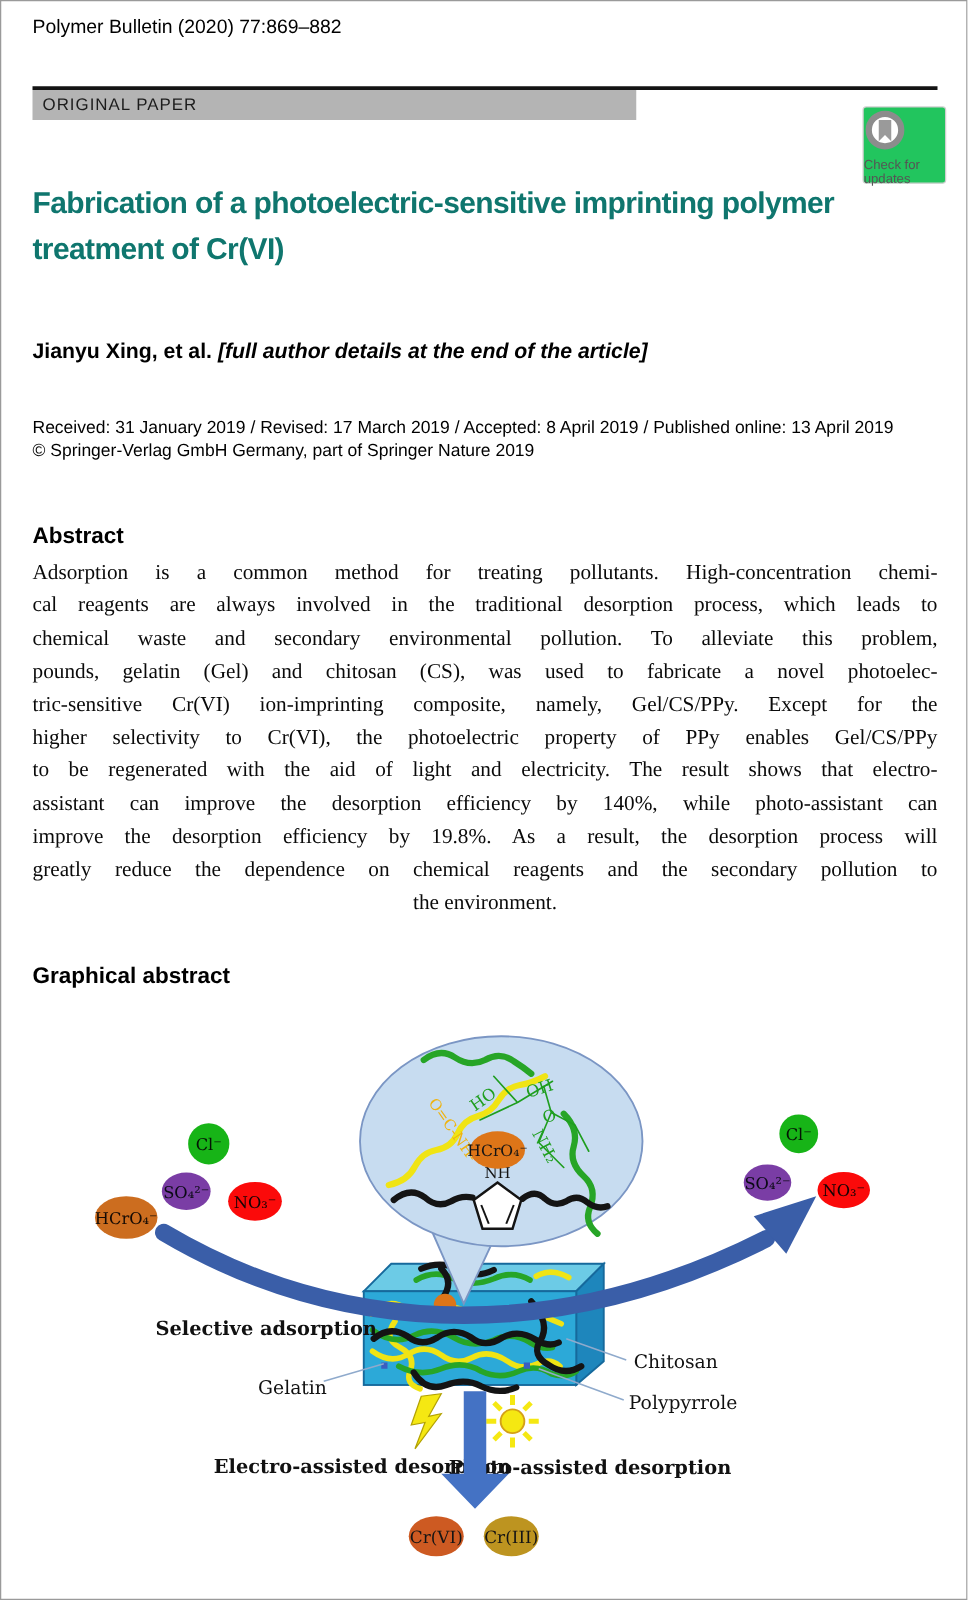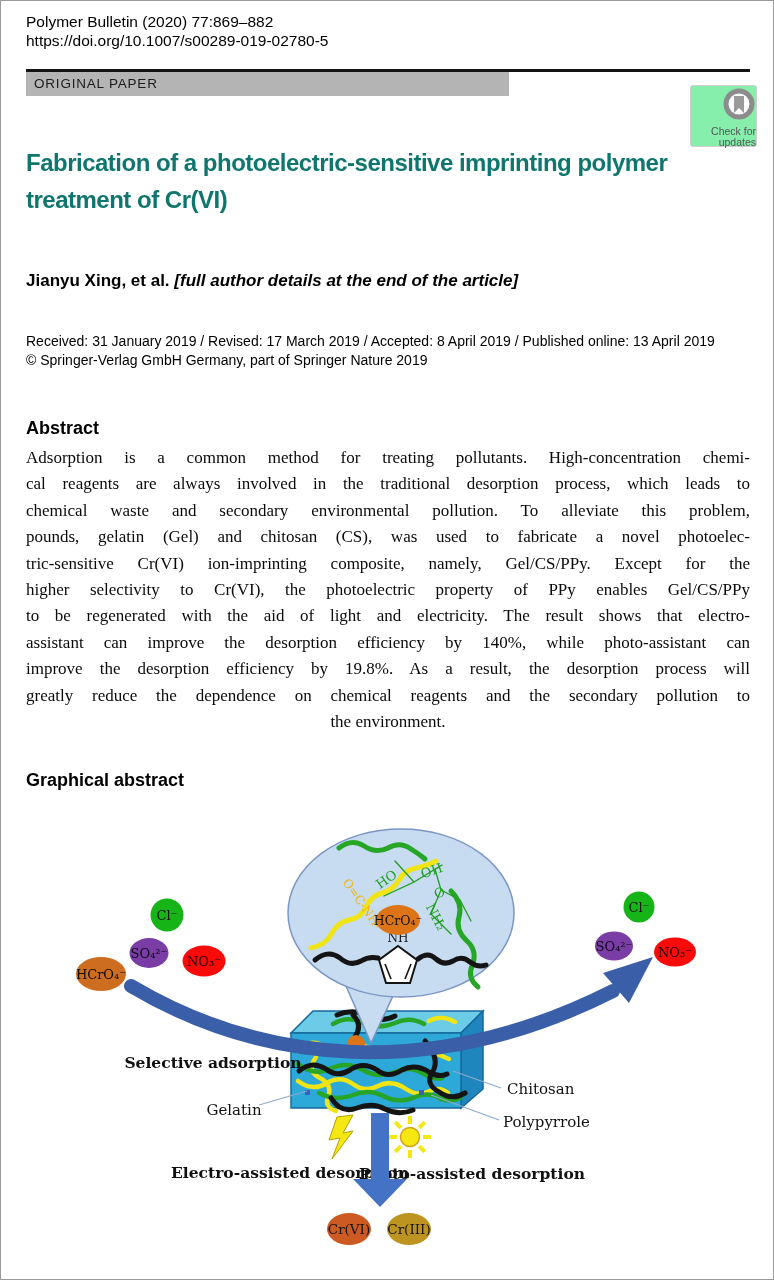--- a/index.html
+++ b/index.html
@@ -8,22 +8,22 @@
     border:1px solid #9a9a9a;box-sizing:border-box;overflow:hidden;
     font-family:"Liberation Sans",sans-serif;color:#000;
   }
   .abs-pos{position:absolute;}
   .journal-ref{left:25px;top:12px;font-size:15.5px;}
   .doi-line{left:25px;top:31px;font-size:15.5px;}
   .top-rule{left:25px;top:68px;width:724px;height:3px;background:#141414;}
   .banner{left:25px;top:71px;width:483px;height:24px;background:#b4b4b4;}
   .banner span{display:block;font-size:13.5px;font-weight:normal;letter-spacing:.8px;
     line-height:24px;padding-left:8px;color:#1c1c1c;}
-  .badge{left:689px;top:84px;width:67px;height:62px;background:#86efac;
-    border:1px solid #cfcfcf;border-radius:3px;text-align:right;cursor:pointer;box-sizing:border-box;}
+  .badge{left:689px;top:84px;width:67px;height:62px;background:#22c55e;
+    border:1px solid #cfcfcf;border-radius:3px;text-align:left;cursor:pointer;box-sizing:border-box;}
   .badge .txt{font-size:10.5px;color:#555;line-height:11px;}
   .title{left:25px;top:143px;width:724px;font-size:24px;font-weight:bold;
     line-height:37px;letter-spacing:-0.5px;color:#0f766e;}
   .byline{left:25px;top:270px;font-size:17px;}
   .byline .b{font-weight:bold;}
   .byline .bi{font-weight:bold;font-style:italic;}
   .history{left:25px;top:332px;font-size:14px;}
   .copyright{left:25px;top:351px;font-size:14px;}
   .sec-head{left:25px;font-size:18px;font-weight:bold;}
   .abstract-head{top:417px;text-align:right;}
@@ -34,21 +34,20 @@
   .graphical-head{top:769px;}
   .figure-svg{left:0;top:820px;}
   .fig-serif{font-family:"DejaVu Serif","Liberation Serif",serif;}
 </style>
 </head>
 <body>
 
 <div class="page">
 
   <div class="abs-pos journal-ref">Polymer Bulletin (2020) 77:869–882</div>
-  <div class="abs-pos doi-line">https://doi.org/10.1007/s00289-019-02780-5</div>
   <div class="abs-pos top-rule"></div>
   <div class="abs-pos banner">
     <span>ORIGINAL PAPER</span>
   </div>
 
   <div class="abs-pos badge">
     <svg width="34" height="36" viewBox="0 0 34 36">
       <circle cx="17" cy="18" r="13" fill="#ffffff" stroke="#8c8c8c" stroke-width="5"></circle>
       <path d="M12 10 h10 v17 l-5 -5 -5 5 z" fill="#9a9a9a"></path>
     </svg>

